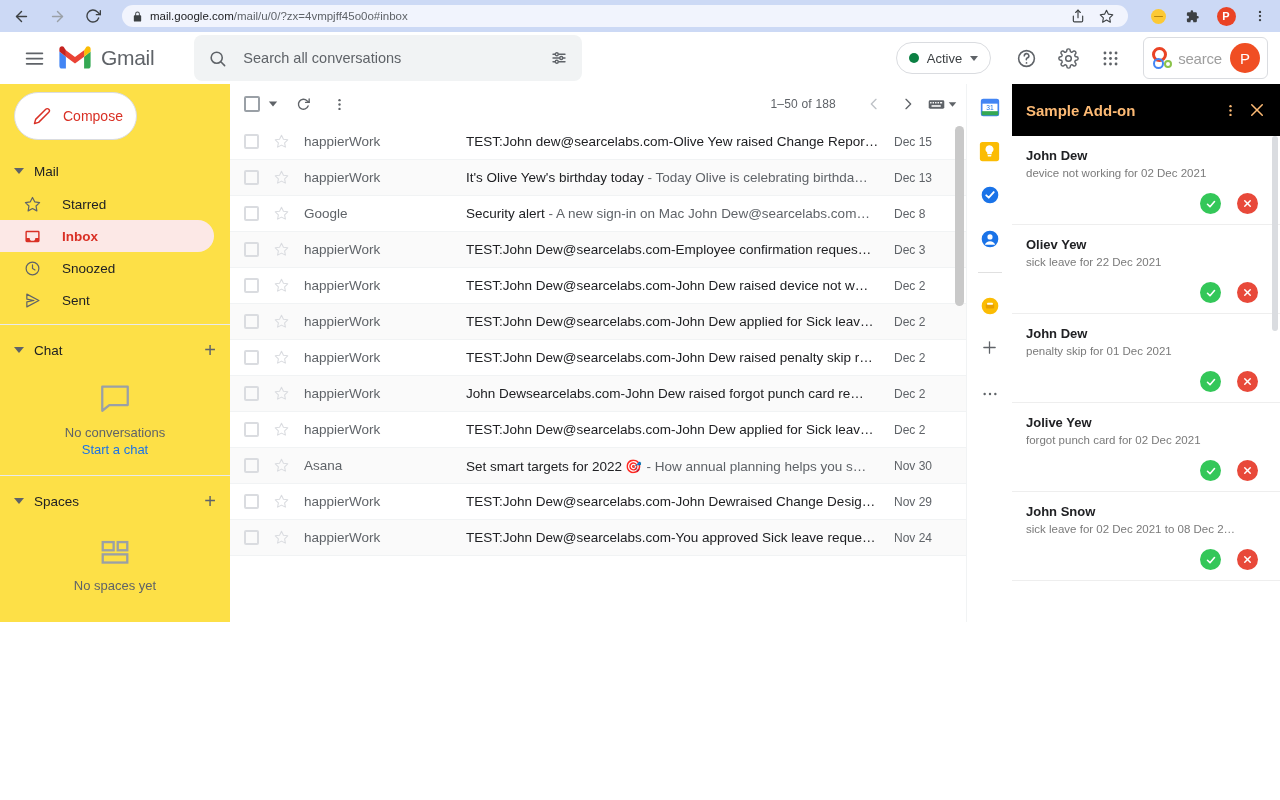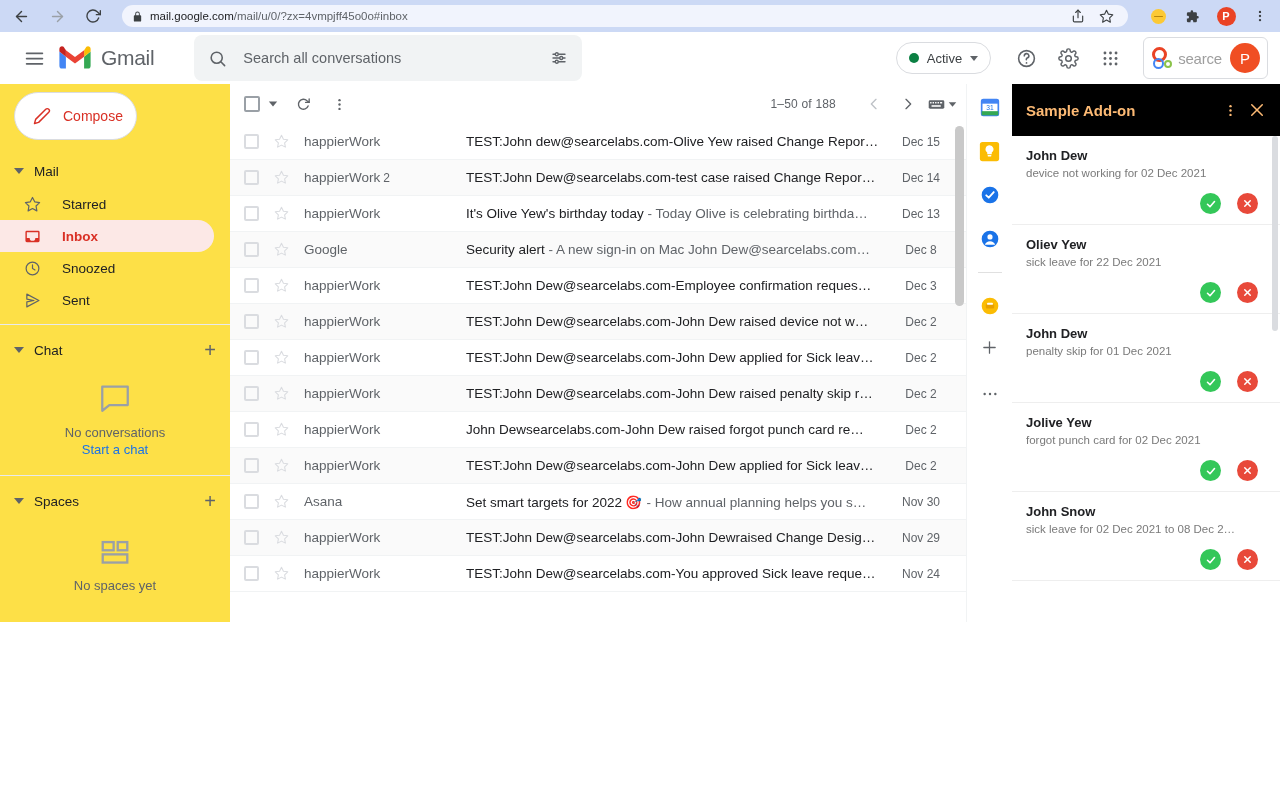--- a/index.html
+++ b/index.html
@@ -178,21 +178,21 @@
     width: 162px; flex: none; color: #5f6368;
     white-space: nowrap; overflow: hidden; text-overflow: ellipsis;
   }
   .row-sender .cnt { color: #5f6368; font-size: 12px; margin-left: 3px; }
   .row-subject {
     flex: 1; min-width: 0; white-space: nowrap;
     overflow: hidden; text-overflow: ellipsis; color: #5f6368;
   }
   .row-subject .subj { color: #202124; }
   .row-subject .snip { color: #5f6368; }
-  .row-date { width: 72px; flex: none; text-align: center; padding-right: 18px; font-size: 12px; color: #5f6368; }
+  .row-date { width: 72px; flex: none; text-align: left; padding-right: 18px; font-size: 12px; color: #5f6368; }
   .list-sbar {
     position: absolute; right: 2px; top: 2px; width: 9px; height: 180px;
     background: #c9c9c9; border-radius: 5px;
   }
 
   
   .rail {
     width: 46px; flex: none; background: #fff;
     display: flex; flex-direction: column; align-items: center;
     padding-top: 12px; gap: 22px; border-left: 1px solid #f1f3f4;
@@ -536,33 +536,20 @@
   </div>
   <div class="mail-row">
     <span class="row-chk">
               <span class="chk-box"></span>
             </span>
     <span class="row-star">
               <svg width="15" height="15" viewBox="0 0 24 24" fill="none" stroke="currentColor" stroke-width="1.7" stroke-linejoin="round">
                 <polygon points="12 2 15.09 8.26 22 9.27 17 14.14 18.18 21.02 12 17.77 5.82 21.02 7 14.14 2 9.27 8.91 8.26 12 2"></polygon>
               </svg>
             </span>
-    <span class="row-sender">happierWork<span class="cnt">2</span></span>
-    <span class="row-subject"><span class="subj">TEST:John Dew@searcelabs.com-test case raised Change Repor…</span><span class="snip"></span></span>
-    <span class="row-date">Dec 14</span>
-  </div>
-  <div class="mail-row">
-    <span class="row-chk">
-              <span class="chk-box"></span>
-            </span>
-    <span class="row-star">
-              <svg width="15" height="15" viewBox="0 0 24 24" fill="none" stroke="currentColor" stroke-width="1.7" stroke-linejoin="round">
-                <polygon points="12 2 15.09 8.26 22 9.27 17 14.14 18.18 21.02 12 17.77 5.82 21.02 7 14.14 2 9.27 8.91 8.26 12 2"></polygon>
-              </svg>
-            </span>
     <span class="row-sender">happierWork</span>
     <span class="row-subject"><span class="subj">It's Olive Yew's birthday today</span><span class="snip"> - Today Olive is celebrating birthda…</span></span>
     <span class="row-date">Dec 13</span>
   </div>
   <div class="mail-row">
     <span class="row-chk">
               <span class="chk-box"></span>
             </span>
     <span class="row-star">
               <svg width="15" height="15" viewBox="0 0 24 24" fill="none" stroke="currentColor" stroke-width="1.7" stroke-linejoin="round">

